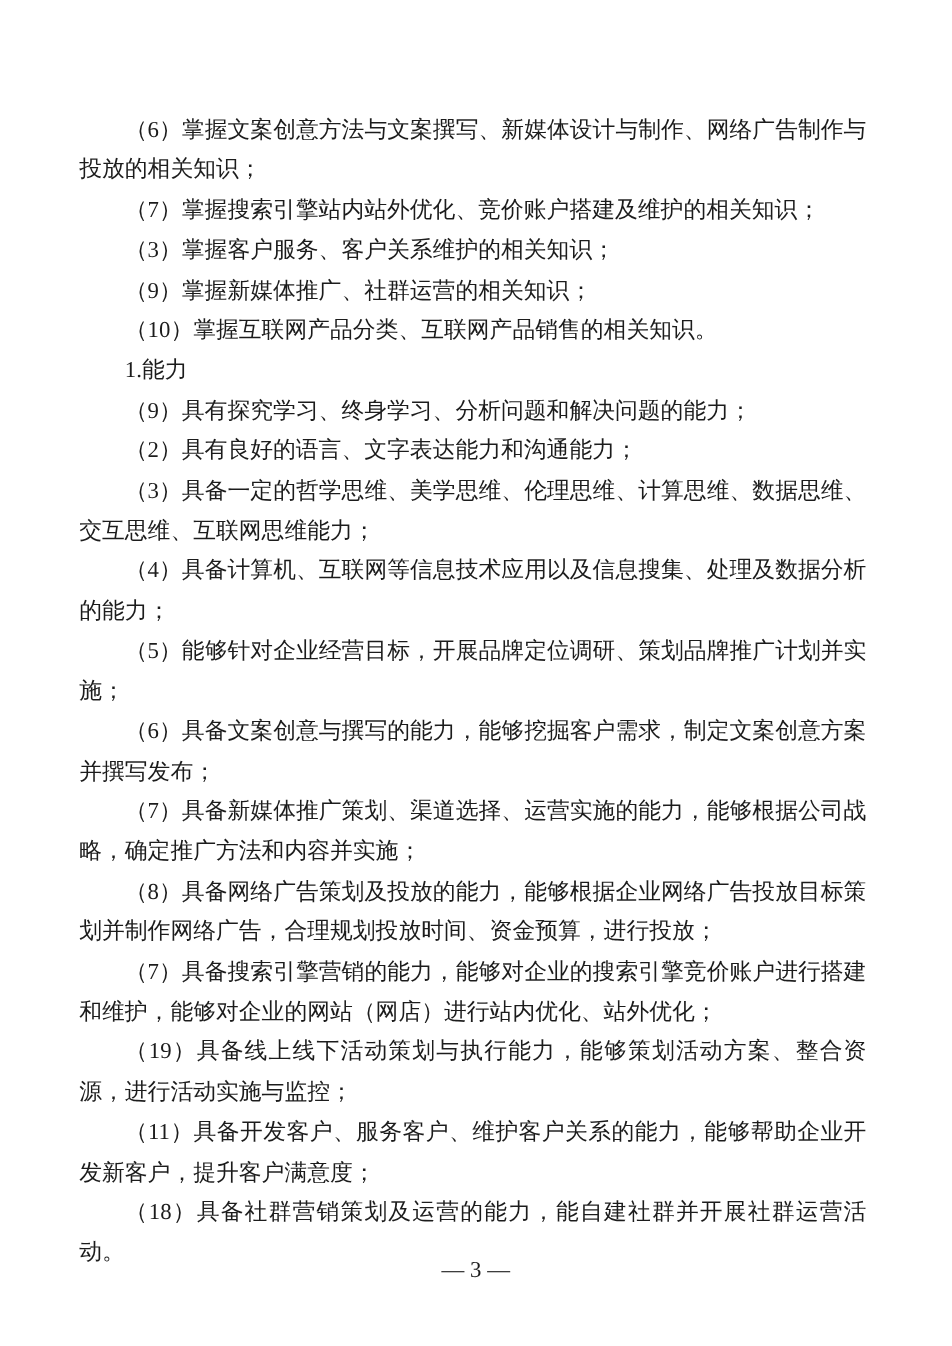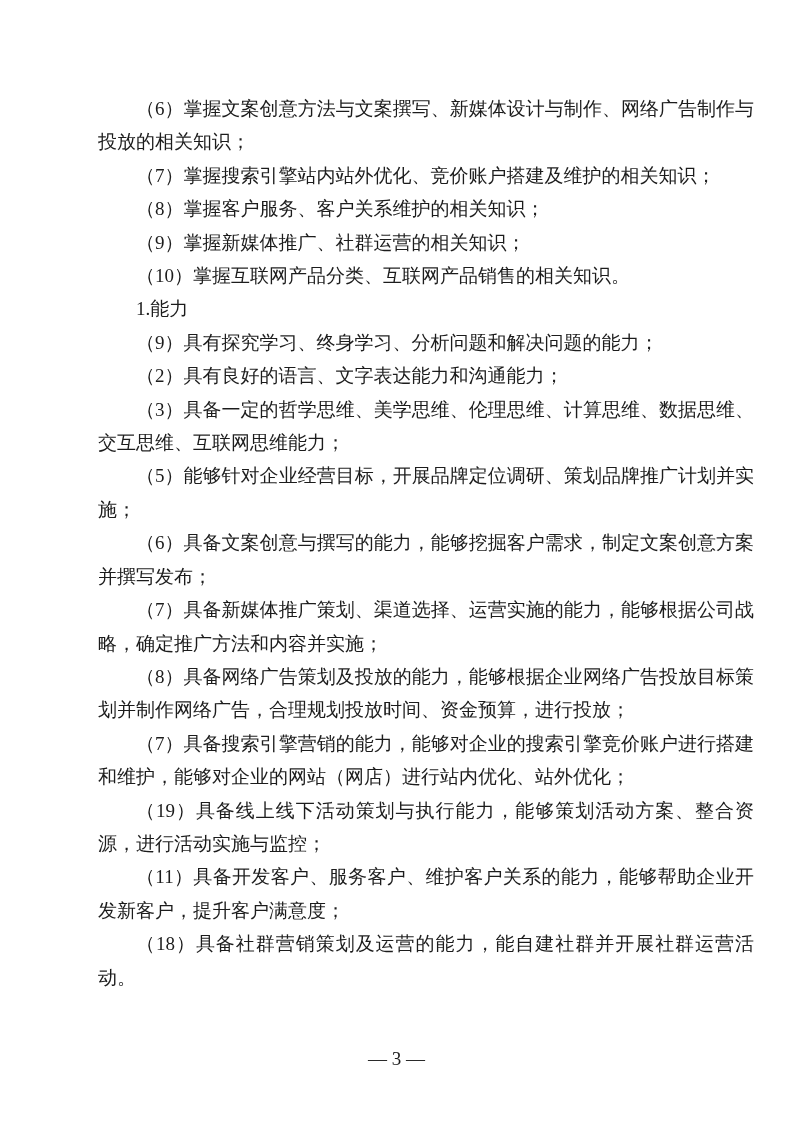--- a/index.html
+++ b/index.html
@@ -11,21 +11,21 @@
     position: relative;
     width: 793px;
     height: 1122px;
     background: #ffffff;
     font-family: "Liberation Serif", "DejaVu Serif", serif;
     color: #1c1c1c;
     overflow: hidden;
   }
   .doc-body {
     position: absolute;
-    left: 98px;
+    left: 66px;
     top: 92px;
     width: 656px;
   }
   .doc-body p {
     margin: 0;
     padding: 0;
     font-size: 19px;
     line-height: 33.4px;
     text-align: justify;
     text-justify: inter-ideograph;
@@ -43,27 +43,28 @@
     color: #1c1c1c;
   }
 </style>
 </head>
 <body>
 
 <div class="page">
   <div class="doc-body">
       <p>（6）掌握文案创意方法与文案撰写、新媒体设计与制作、网络广告制作与投放的相关知识；</p>
       <p>（7）掌握搜索引擎站内站外优化、竞价账户搭建及维护的相关知识；</p>
-      <p>（8）掌握客户服务、客户关系维护的相关知识；</p>
+      <p>（3）掌握客户服务、客户关系维护的相关知识；</p>
       <p>（9）掌握新媒体推广、社群运营的相关知识；</p>
       <p>（10）掌握互联网产品分类、互联网产品销售的相关知识。</p>
       <p>1.能力</p>
       <p>（9）具有探究学习、终身学习、分析问题和解决问题的能力；</p>
       <p>（2）具有良好的语言、文字表达能力和沟通能力；</p>
       <p>（3）具备一定的哲学思维、美学思维、伦理思维、计算思维、数据思维、交互思维、互联网思维能力；</p>
+      <p>（4）具备计算机、互联网等信息技术应用以及信息搜集、处理及数据分析的能力；</p>
       <p>（5）能够针对企业经营目标，开展品牌定位调研、策划品牌推广计划并实施；</p>
       <p>（6）具备文案创意与撰写的能力，能够挖掘客户需求，制定文案创意方案并撰写发布；</p>
       <p>（7）具备新媒体推广策划、渠道选择、运营实施的能力，能够根据公司战略，确定推广方法和内容并实施；</p>
       <p>（8）具备网络广告策划及投放的能力，能够根据企业网络广告投放目标策划并制作网络广告，合理规划投放时间、资金预算，进行投放；</p>
       <p>（7）具备搜索引擎营销的能力，能够对企业的搜索引擎竞价账户进行搭建和维护，能够对企业的网站（网店）进行站内优化、站外优化；</p>
       <p>（19）具备线上线下活动策划与执行能力，能够策划活动方案、整合资源，进行活动实施与监控；</p>
       <p>（11）具备开发客户、服务客户、维护客户关系的能力，能够帮助企业开发新客户，提升客户满意度；</p>
       <p>（18）具备社群营销策划及运营的能力，能自建社群并开展社群运营活动。</p>
     </div>
   <div class="doc-footer">— 3 —</div>

